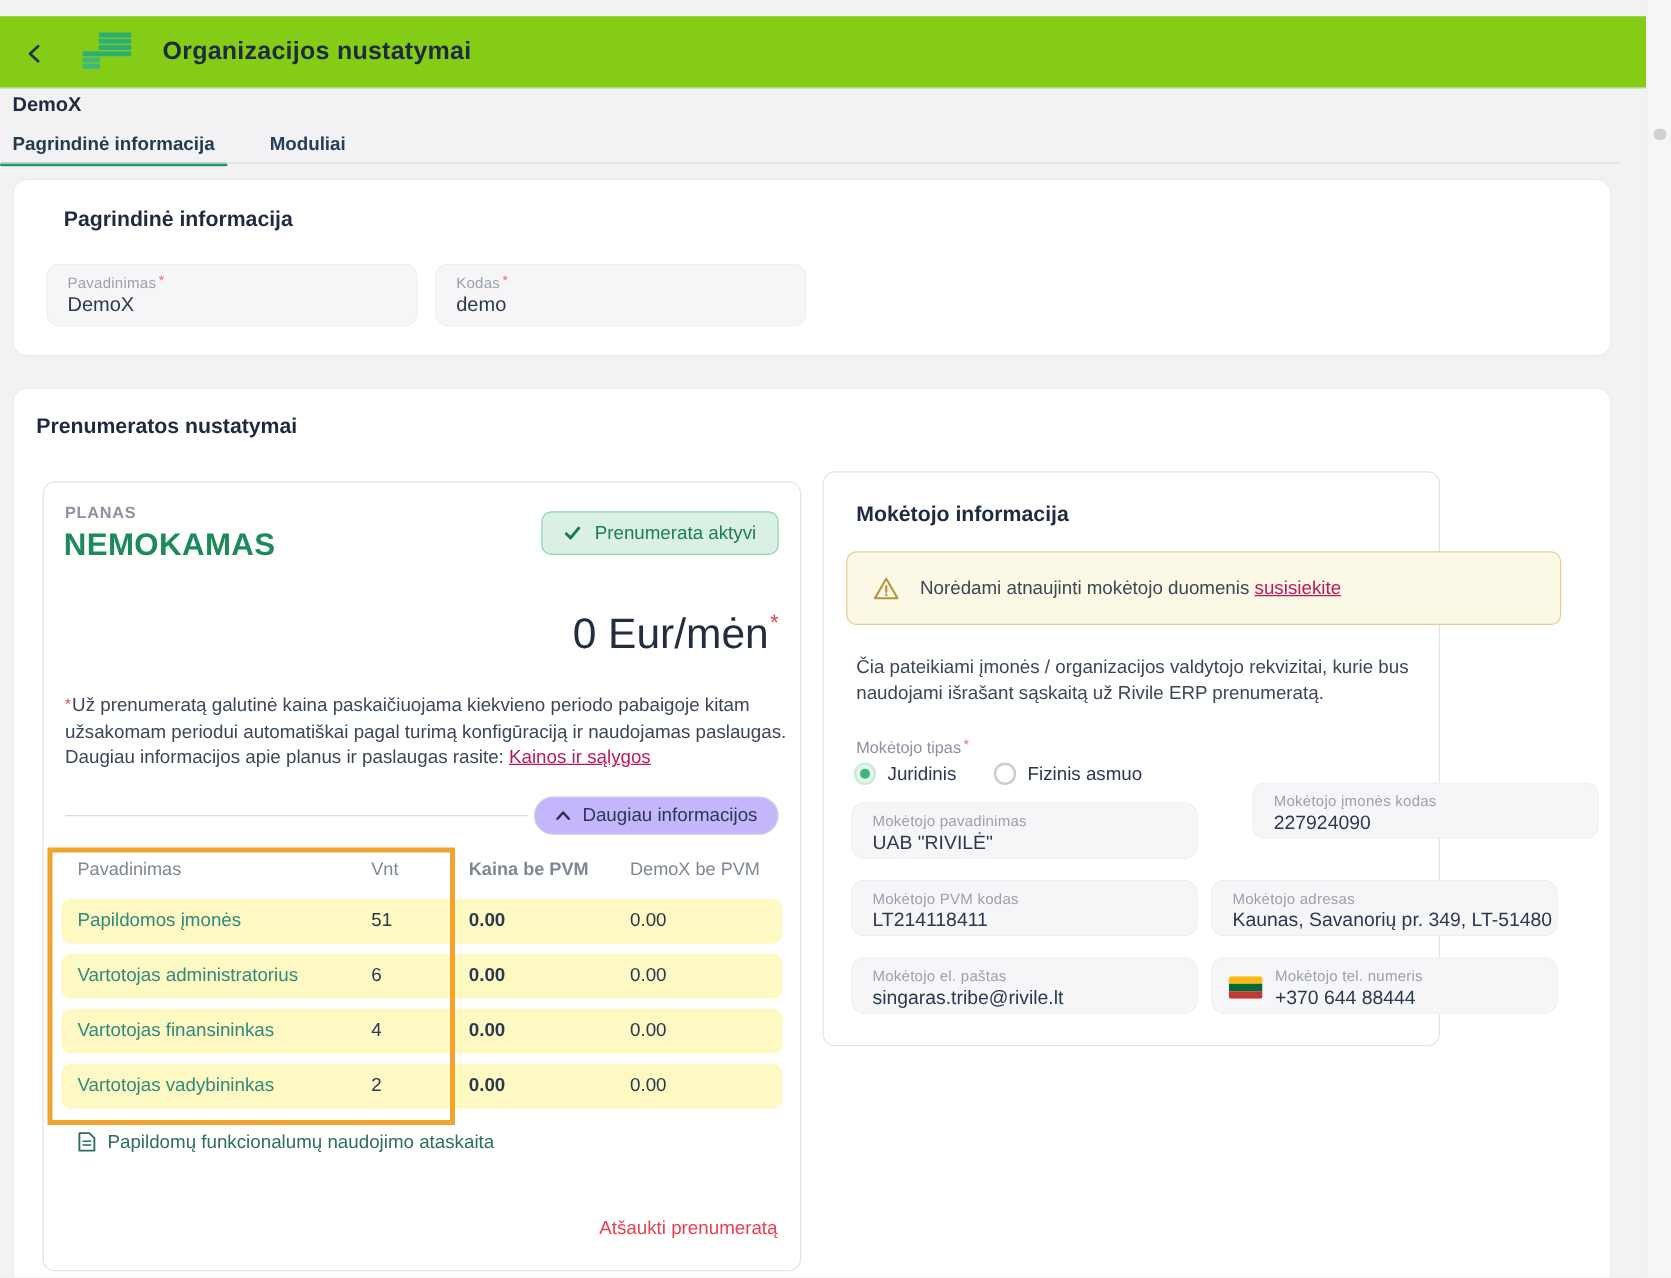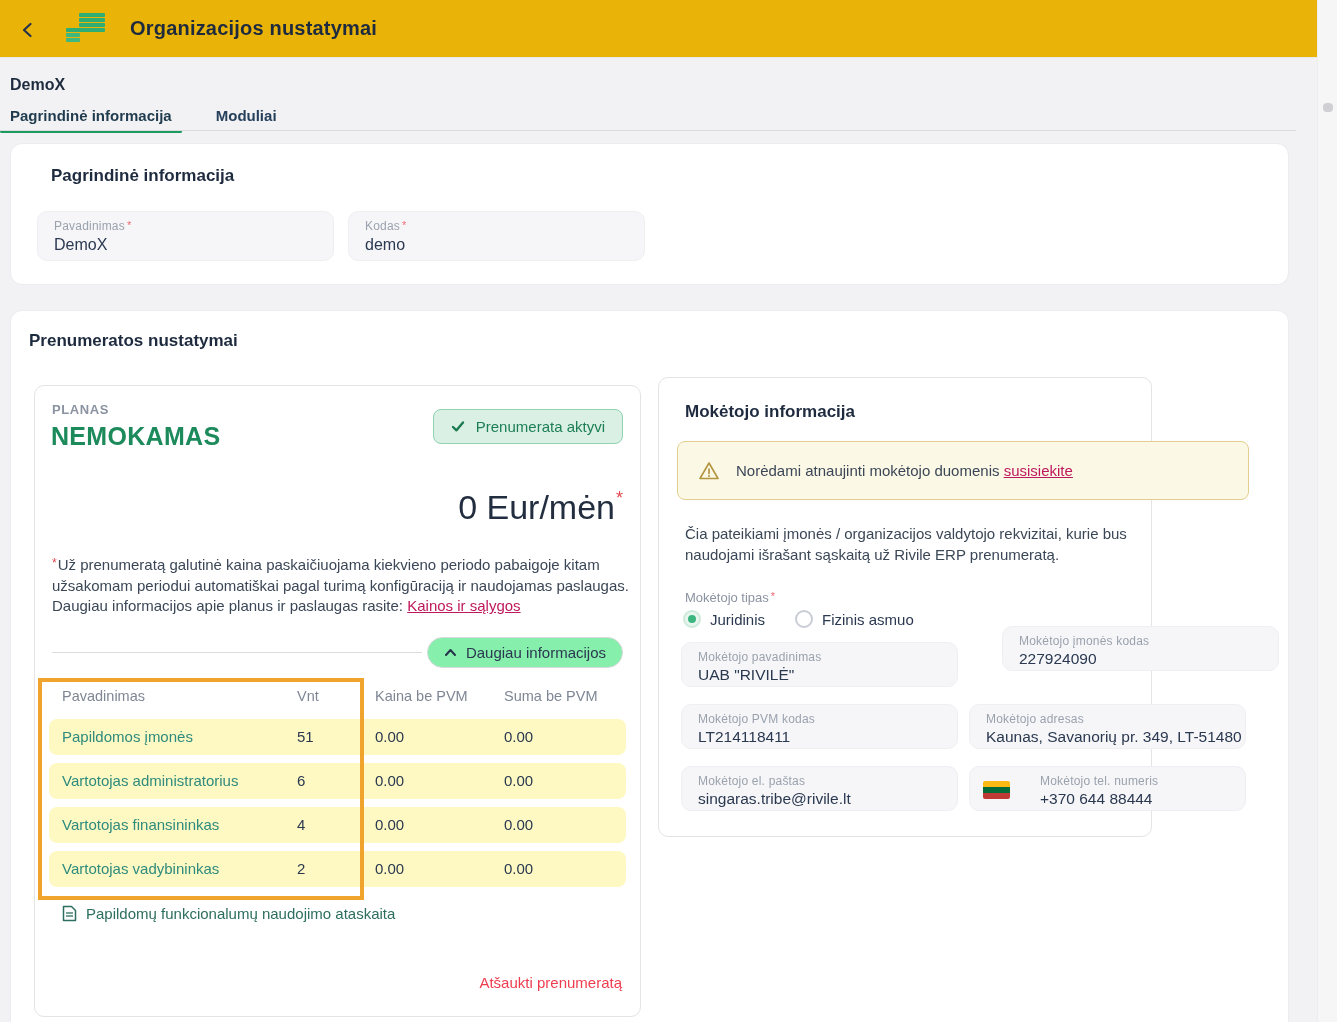--- a/index.html
+++ b/index.html
@@ -5,22 +5,22 @@
   * { margin:0; padding:0; box-sizing:border-box; }
   html,body { background:#e9e9ec; }
   #app {
     position:relative; width:1337px; height:1022px; overflow:hidden;
     background:#f2f2f4;
     font-family:"Liberation Sans", sans-serif;
     color:#25334b;
   }
   
   .topbar {
-    position:absolute; left:0; top:0; width:1317px; height:58px;
-    background:#eab308; border-bottom:1px solid #e9e9eb;
+    position:absolute; left:0; top:13px; width:1317px; height:58px;
+    background:#84cc16; border-bottom:1px solid #e9e9eb;
   }
   .back-btn {
     position:absolute; left:14px; top:17px; width:28px; height:26px;
     background:none; border:none; cursor:pointer; display:flex; align-items:center; justify-content:center;
   }
   .logo { position:absolute; left:66px; top:13px; width:40px; height:31px; }
   .logo span { position:absolute; height:4px; border-radius:1px; background:#2fae73; }
   .logo .b1 { left:13px; top:0;  width:26px; }
   .logo .b2 { left:13px; top:5px; width:26px; }
   .logo .b3 { left:13px; top:10px; width:26px; }
@@ -69,27 +69,27 @@
   }
   .price { position:absolute; right:17px; top:102px; font-size:34px; color:#222e40; }
   .price .req { font-size:18px; color:#e2484f; margin-left:1px; }
   .note { position:absolute; left:17px; top:169px; width:580px; font-size:15px; line-height:1.38; color:#3b4757; }
   .note .req { font-size:12px; color:#e2484f; margin:0 1px 0 0; }
   .green-link { color:#be185d; text-decoration:underline; cursor:pointer; }
   .more-divider { position:absolute; left:17px; top:266px; width:370px; height:1px; background:#dcdce0; }
   .more-btn {
     position:absolute; right:17px; top:251px; height:31px; padding:0 16px;
     display:flex; align-items:center; gap:9px;
-    background:#86efac; border:1px solid #d8d8de; border-radius:17px;
+    background:#c4b5fd; border:1px solid #d8d8de; border-radius:17px;
     font-size:15px; color:#2a3850; cursor:pointer;
   }
   
   .thead { position:absolute; top:302px; left:0; width:100%; font-size:14.5px; color:#7f8795; }
   .thead span, .trow span { position:absolute; white-space:nowrap; }
-  .c-name { left:27px; } .c-qty { left:262px; } .c-price { left:340px; } .c-sum { left:469px; }
+  .c-name { left:27px; } .c-qty { left:262px; } .c-price { left:340px;font-weight:bold; } .c-sum { left:469px; }
   .trow {
     position:absolute; left:14px; width:577px; height:36px;
     background:#fef9c3; border-radius:8px; font-size:15px;
   }
   .trow span { top:9px; }
   .trow .c-name { left:13px; color:#2e8b7d; }
   .trow .c-qty  { left:248px; color:#2a3850; }
   .trow .c-price{ left:326px; color:#2a3850; }
   .trow .c-sum  { left:455px; color:#2a3850; }
   .r0 { top:333px; } .r1 { top:377px; } .r2 { top:421px; } .r3 { top:465px; }
@@ -115,21 +115,21 @@
   .radios { position:absolute; left:24px; top:232px; display:flex; gap:30px; font-size:15px; color:#2a3850; }
   .radio-opt { display:flex; align-items:center; gap:9px; cursor:pointer;text-align:right; }
   .rdot { width:18px; height:18px; border-radius:50%; border:2px solid #c9cdd4; background:#fff; position:relative; }
   .rdot.sel { border-color:#cdeadb; background:#e9f6ef; }
   .rdot.sel::after { content:""; position:absolute; left:3px; top:3px; width:8px; height:8px; border-radius:50%; background:#3cb681; }
   .pf { height:45px; width:277px; }
   .pf-0 { left:22px;  top:264px; } .pf-1 { left:310px; top:248px;margin-left:33px; }
   .pf-2 { left:22px;  top:326px; } .pf-3 { left:310px; top:326px; }
   .pf-4 { left:22px;  top:388px; } .pf-5 { left:310px; top:388px; }
   .pf .fvalue { font-size:15.5px; margin-top:2px; }
-  .pf-phone { padding-left:70px; position:relative; }
+  .pf-phone { padding-left:50px; position:relative; }
   .flag { position:absolute; left:13px; top:14px; width:27px; height:18px; border-radius:2px; overflow:hidden; }
   .flag i { display:block; height:6px; }
   .flag .fy { background:#FDB913; } .flag .fg { background:#046A38; } .flag .fr { background:#BE3A34; }
   
   .scrollbar { position:absolute; right:0; top:0; width:20px; height:1022px; background:#f6f6f7; border-left:1px solid #ededef; }
   .scroll-thumb { position:absolute; left:5px; top:103px; width:10px; height:9px; border-radius:4px; background:#cfcfd4; }
 </style>
 </head>
 <body>
 
@@ -196,21 +196,21 @@
         <svg width="13" height="9" viewBox="0 0 13 9">
           <polyline points="2,7 6.5,2 11,7" fill="none" stroke="#25334b" stroke-width="2" stroke-linecap="round" stroke-linejoin="round"></polyline>
         </svg>
         <span>Daugiau informacijos</span>
       </button>
 
       <div class="thead">
         <span class="c-name">Pavadinimas</span>
         <span class="c-qty">Vnt</span>
         <span class="c-price">Kaina be PVM</span>
-        <span class="c-sum">Suma be PVM</span>
+        <span class="c-sum">DemoX be PVM</span>
       </div>
       <div class="trow r0">
         <span class="c-name">Papildomos įmonės</span>
         <span class="c-qty">51</span>
         <span class="c-price">0.00</span>
         <span class="c-sum">0.00</span>
       </div>
       <div class="trow r1">
         <span class="c-name">Vartotojas administratorius</span>
         <span class="c-qty">6</span>

